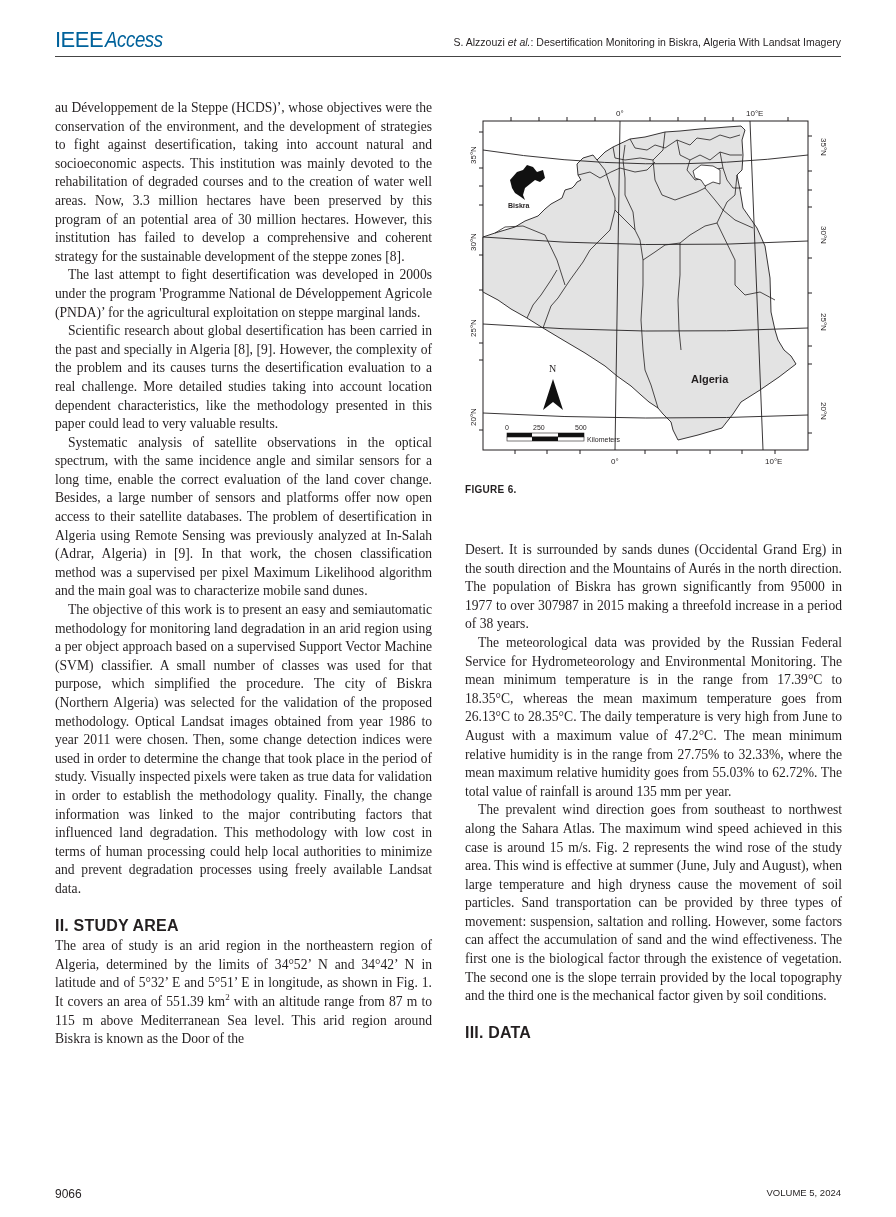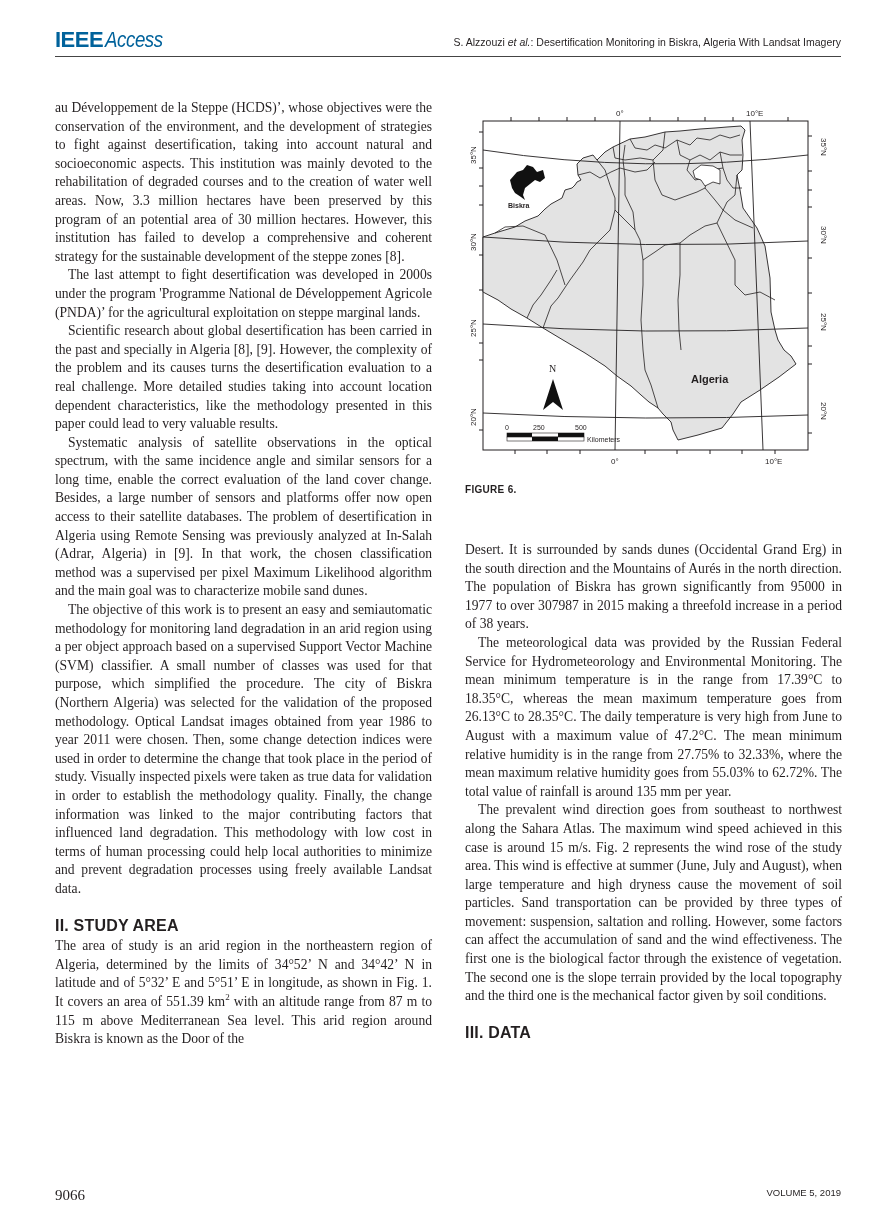--- a/index.html
+++ b/index.html
@@ -1,37 +1,37 @@
 <!DOCTYPE html>
 <html><head>
 <meta charset="utf-8">
 <style>
   html, body { margin: 0; padding: 0; background: #ffffff; }
   body { width: 896px; height: 1217px; position: relative; overflow: hidden; color: #231f20; }
   .header { position: absolute; left: 55px; top: 22px; width: 786px; height: 34px; border-bottom: 1px solid #444; }
   .logo { position: absolute; left: 0; top: 6px; font-family: "Liberation Sans", sans-serif; font-size: 22px; line-height: 24px; color: #00629b; letter-spacing: -0.5px; }
-  .logo .ieee { font-weight: bold; }
+  .logo .ieee { font-weight: normal; }
   .logo .access { font-style: italic; font-weight: normal; margin-left: 2px; transform: scaleX(0.85); display: inline-block; transform-origin: left; }
   .running-head { position: absolute; right: 0; top: 14px; font-family: "Liberation Sans", sans-serif; font-size: 10.5px; color: #231f20; }
   .running-head i { font-style: italic; }
 
   .col { position: absolute; font-family: "Liberation Serif", serif; font-size: 13.6px; line-height: 18.6px; text-align: justify; }
   .col p { margin: 0; text-indent: 13px; hyphens: auto; }
   .col p.noindent { text-indent: 0; }
   .left-col { left: 55px; top: 99px; width: 377px; }
   .right-col-bottom { left: 465px; top: 541px; width: 377px; }
 
   .section-heading { font-family: "Liberation Sans", sans-serif; font-weight: bold; font-size: 16px; letter-spacing: 0.2px; margin: 18px 0 2px 0; text-indent: 0; }
   .section-heading:first-child { margin-top: 0; }
 
   .figure { position: absolute; left: 465px; top: 100px; width: 377px; height: 400px; }
   .figure svg { position: absolute; left: 0; top: 0; }
   .figure-caption { position: absolute; left: 465px; top: 484px; font-family: "Liberation Sans", sans-serif; font-weight: bold; font-size: 10px; letter-spacing: 0.3px; }
 
-  .footer-left { position: absolute; left: 55px; top: 1187px; font-family: Liberation Serif, serif; font-size: 15px; color: #231f20; }
+  .footer-left { position: absolute; left: 55px; top: 1187px; font-family: Liberation Sans, sans-serif; font-size: 12px; color: #231f20; }
   .footer-right { position: absolute; right: 55px; top: 1187px; font-family: "Liberation Sans", sans-serif; font-size: 9.5px; color: #231f20; }
 
   .map-label { font-family: "Liberation Sans", sans-serif; }
 </style>
 </head>
 <body>
 
 <div class="header">
   <div class="logo">
     <span class="ieee">IEEE</span><span class="access">Access</span>
@@ -166,13 +166,13 @@
 <div class="figure-caption">FIGURE 6.</div>
 
 <div class="col right-col-bottom">
   <p class="noindent">Desert. It is surrounded by sands dunes (Occidental Grand Erg) in the south direction and the Mountains of Aurés in the north direction. The population of Biskra has grown significantly from 95000 in 1977 to over 307987 in 2015 making a threefold increase in a period of 38 years.</p>
   <p>The meteorological data was provided by the Russian Federal Service for Hydrometeorology and Environmental Monitoring. The mean minimum temperature is in the range from 17.39°C to 18.35°C, whereas the mean maximum temperature goes from 26.13°C to 28.35°C. The daily temperature is very high from June to August with a maximum value of 47.2°C. The mean minimum relative humidity is in the range from 27.75% to 32.33%, where the mean maximum relative humidity goes from 55.03% to 62.72%. The total value of rainfall is around 135 mm per year.</p>
   <p>The prevalent wind direction goes from southeast to northwest along the Sahara Atlas. The maximum wind speed achieved in this case is around 15 m/s. Fig. 2 represents the wind rose of the study area. This wind is effective at summer (June, July and August), when large temperature and high dryness cause the movement of soil particles. Sand transportation can be provided by three types of movement: suspension, saltation and rolling. However, some factors can affect the accumulation of sand and the wind effectiveness. The first one is the biological factor through the existence of vegetation. The second one is the slope terrain provided by the local topography and the third one is the mechanical factor given by soil conditions.</p>
   <div class="section-heading">III. DATA</div>
 </div>
 
 <div class="footer-left">9066</div>
-<div class="footer-right">VOLUME 5, 2019</div>
+<div class="footer-right">VOLUME 5, 2024</div>
 
 </body></html>

